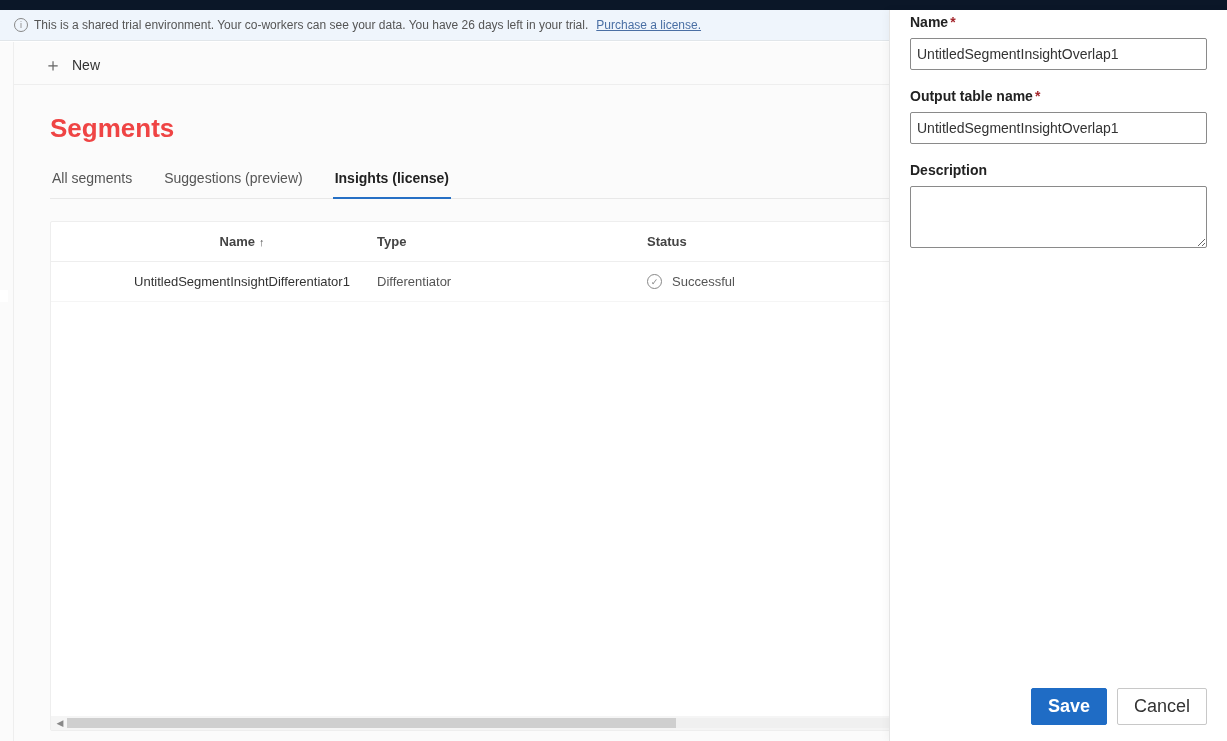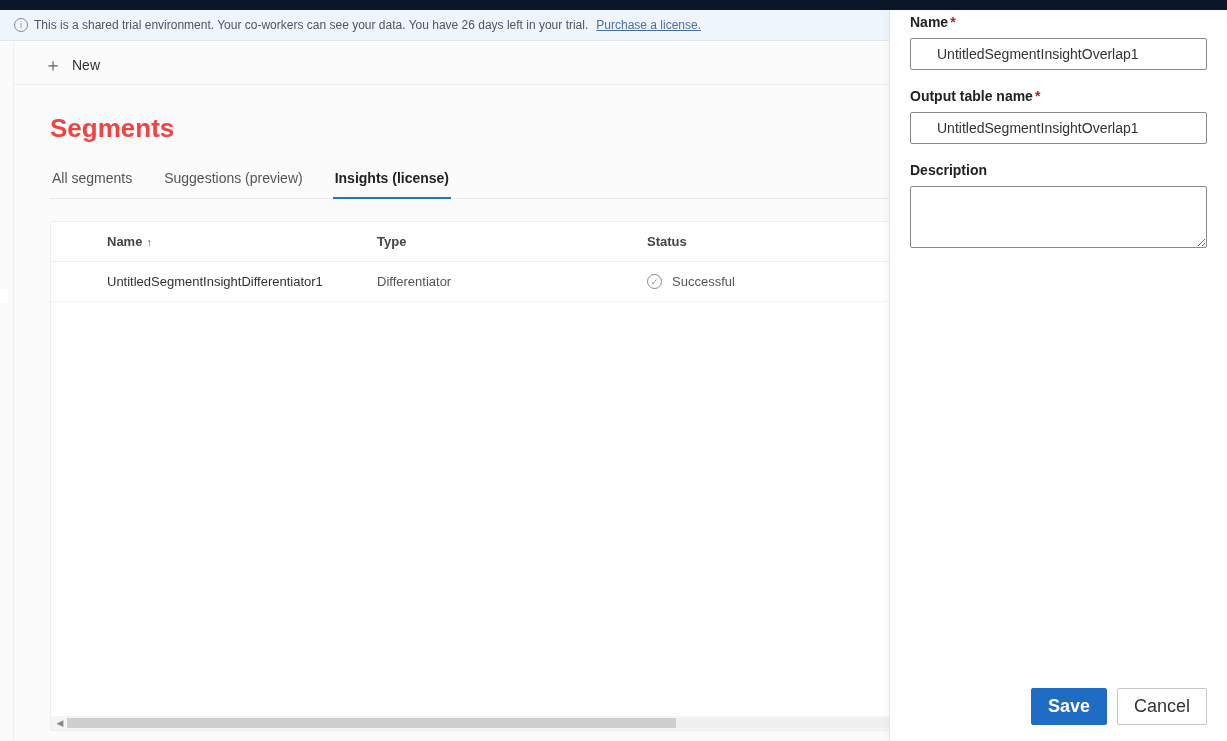--- a/index.html
+++ b/index.html
@@ -140,21 +140,21 @@
     display: flex;
     align-items: center;
     padding: 12px 0 12px 56px;
     font-size: 13px;
   }
   .table-head {
     color: #444;
     font-weight: 600;
     border-bottom: 1px solid #eee;
   }
-  .col-name { width: 270px; }
+  .col-name { width: 270px; text-align: center; }
   .col-type { width: 270px; }
   .col-status { flex: 1; display:flex; align-items:center; gap:10px; }
   .sort-arrow { font-size: 11px; margin-left: 4px; color: #555;}
   .table-row {
     color: #555;
     border-bottom: 1px solid #f5f5f5;
   }
   .table-row .col-name { color: #333; }
   .status-icon {
     width: 15px; height: 15px; border: 1.3px solid #888; border-radius: 50%;
@@ -222,21 +222,21 @@
     font-weight: 600;
     color: #222;
     margin-bottom: 8px;
     display: block;
   }
   .req { color: #a4262c; margin-left: 2px; }
   .text-input, .textarea-input {
     width: 100%;
     border: 1px solid #8a8a8a;
     border-radius: 2px;
-    padding: 7px 26px;
+    padding: 7px 6px;
     font-size: 14px;
     font-family: inherit;
     color: #333;
   }
   .textarea-input { height: 62px; resize: both; }
   .panel-foot {
     display: flex;
     justify-content: flex-end;
     gap: 10px;
     padding: 14px 20px 16px 20px;

